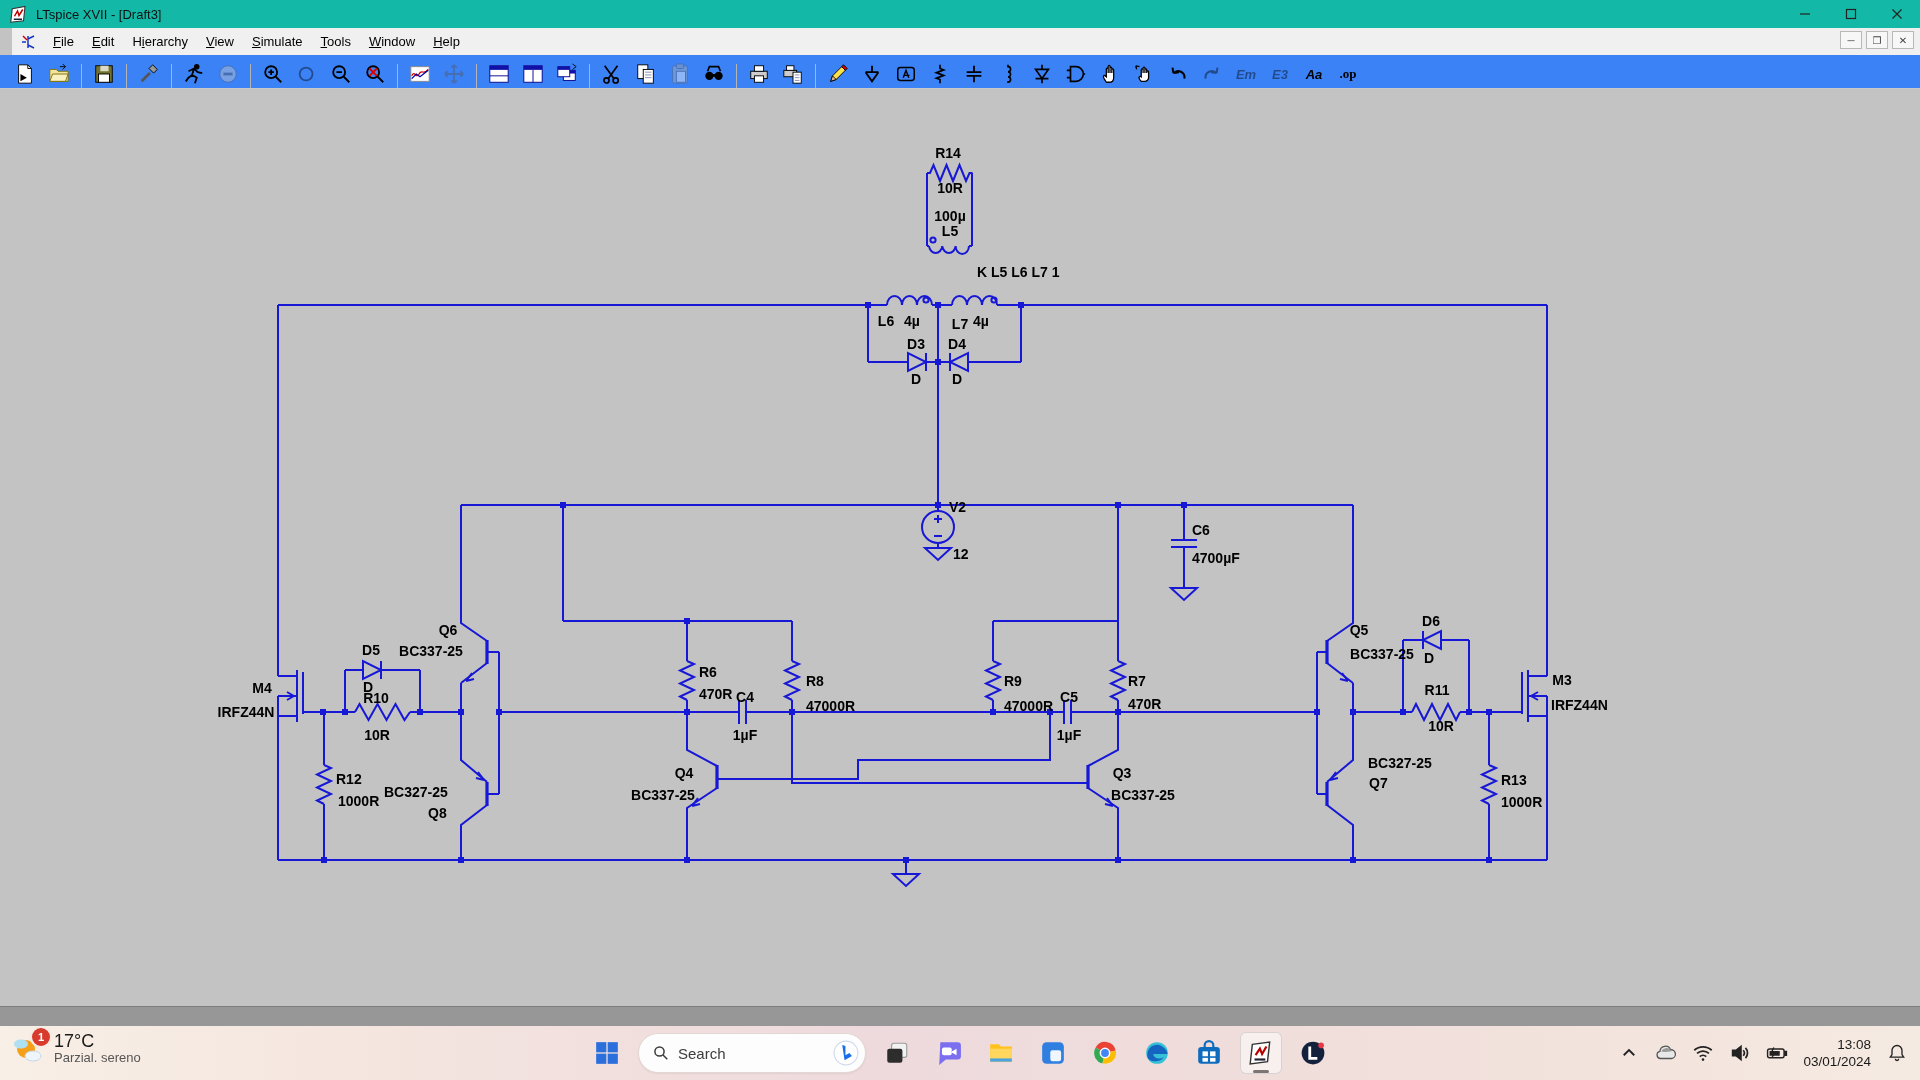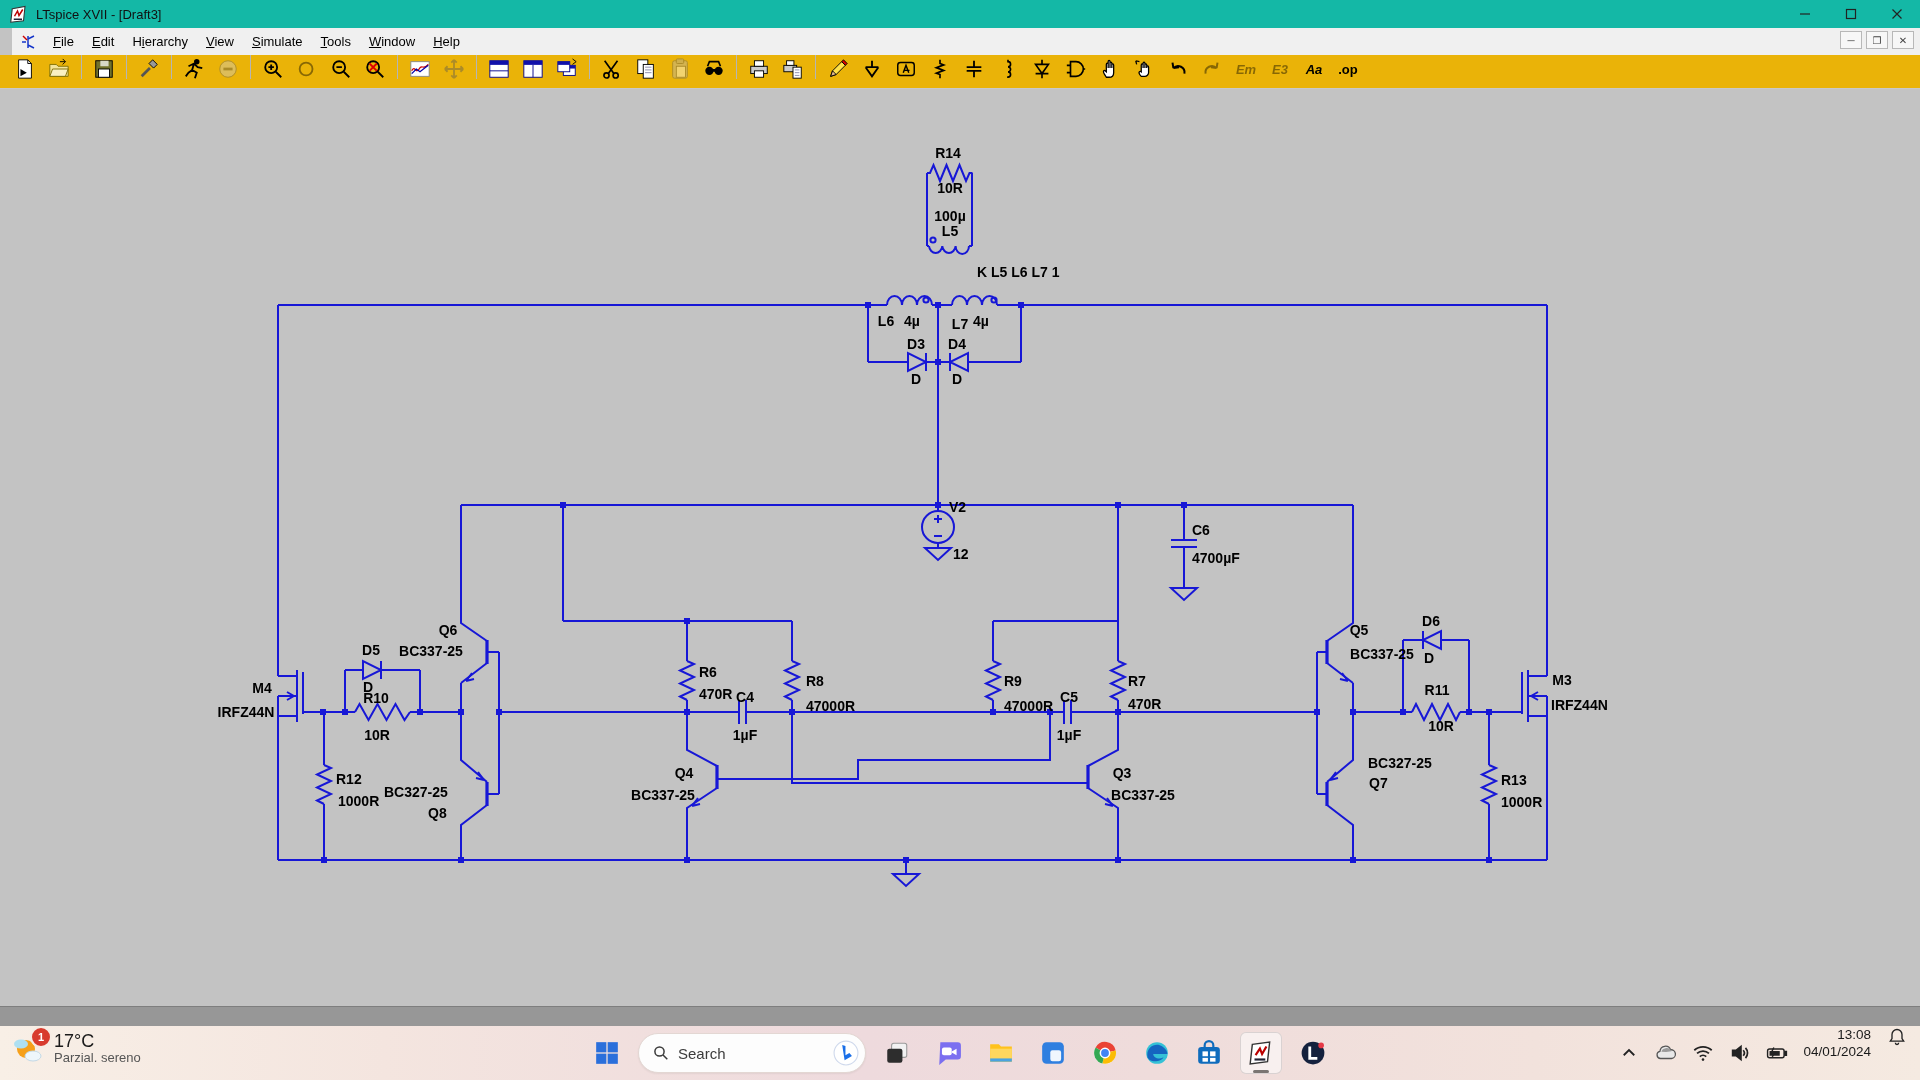--- a/index.html
+++ b/index.html
@@ -12,28 +12,28 @@
   .wincontrols{position:absolute;right:0;top:0;height:28px;display:flex;}
   .wbtn{width:46px;height:28px;display:flex;align-items:center;justify-content:center;background:transparent;border:0;}
   .menubar{position:absolute;left:0;top:28px;width:1920px;height:27px;background:#f0f0f0;
     display:flex;align-items:center;z-index:30;border-bottom:1px solid #e2e2e2;margin-left:12px;}
   .menubar .micon{width:16px;height:16px;margin:0 8px 0 8px;}
   .menu-item{font-size:13px;color:#000;padding:4px 9px;}
   .menu-item u{text-decoration:underline;}
   .mdicontrols{position:absolute;right:6px;top:31px;display:flex;gap:4px;z-index:31;}
   .mdibtn{width:22px;height:18px;border:1px solid #b8b8b8;background:#f7f7f7;font-size:10px;
     color:#444;display:flex;align-items:center;justify-content:center;padding:0;}
-  .toolbar{position:absolute;left:0;top:55px;width:1920px;height:34px;background:#eab308;
-    border-bottom:1px solid #c9c9c9;display:flex;align-items:flex-start;padding-left:8px;box-sizing:border-box;z-index:30;}
+  .toolbar{position:absolute;left:0;top:55px;width:1920px;height:34px;background:#3b82f6;
+    border-bottom:1px solid #c9c9c9;display:flex;align-items:flex-end;padding-left:8px;box-sizing:border-box;z-index:30;}
   .tb-btn{width:30px;height:28px;border:0;background:transparent;display:flex;align-items:center;justify-content:center;padding:0;margin:0 2px;}
   .tb-btn svg{width:22px;height:22px;}
   .tb-btn.disabled{opacity:.42;filter:grayscale(1);}
   .tb-sep{width:1px;height:24px;background:#b5b5b5;margin:0 5px;}
   .tb-txt{font-size:13px;font-weight:bold;color:#000;font-style:italic;}
-  .tb-txt.plain{font-style:normal;}
+  .tb-txt.plain{font-style:normal;font-family:Liberation Serif, serif;}
   
   #schsvg{position:absolute;left:0;top:0;z-index:1;}
   .wire{stroke:#1717d6;stroke-width:2;fill:none;}
   .bar{stroke:#1717d6;stroke-width:3.2;fill:none;}
   .node{fill:#1717d6;}
   .slabel{fill:#000;font-family:"Liberation Sans",sans-serif;font-size:14px;font-weight:700;}
   .statusbar{position:absolute;left:0;top:1006px;width:1920px;height:20px;background:#979797;
     border-top:1px solid #7e7e7e;z-index:20;}
   
   .taskbar{position:absolute;left:0;top:1026px;width:1920px;height:54px;z-index:40;
@@ -46,21 +46,21 @@
   .wcond{font-size:13px;color:#555;line-height:16px;}
   .centericons{position:absolute;left:0;top:0;width:1920px;height:54px;display:flex;align-items:center;justify-content:center;gap:10px;}
   .tb-app{position:relative;width:42px;height:42px;border-radius:6px;display:flex;align-items:center;justify-content:center;}
   .tb-app svg{width:26px;height:26px;}
   .tb-app.active{background:rgba(255,255,255,.55);box-shadow:inset 0 0 0 1px rgba(0,0,0,.12);}
   .tb-app.active .indic{position:absolute;bottom:1px;left:50%;transform:translateX(-50%);
     width:16px;height:3px;border-radius:2px;background:#7a7572;}
   .searchbox{width:228px;height:40px;background:#fdfdfd;border:1px solid #e3d7d3;border-radius:20px;
     display:flex;align-items:center;padding:0 6px 0 14px;box-sizing:border-box;gap:9px;box-shadow:0 1px 2px rgba(0,0,0,.06);}
   .searchbox .stext{font-size:15px;color:#3c3c3c;flex:1;}
-  .tray{position:absolute;right:0;top:0;height:54px;display:flex;gap:15px;padding-right:12px;}
+  .tray{position:absolute;right:0;top:0;height:54px;display:flex;align-items:center;gap:15px;padding-right:12px;}
   .trayic{width:22px;height:22px;display:flex;align-items:center;justify-content:center;}
   .clock{text-align:right;font-size:13.5px;color:#1a1a1a;line-height:17px;}
 </style>
 </head>
 <body>
 
 <svg id="schsvg" width="1920" height="1080" viewBox="0 0 1920 1080">
   <g class="wire">
 
     <path d="M927,173 V246 M972,173 V246"></path>
@@ -667,21 +667,21 @@
           <svg width="26" height="22" viewBox="0 0 28 24" fill="none" stroke="#222" stroke-width="1.8">
             <rect x="2" y="7" width="21" height="11" rx="2.5"></rect>
             <path d="M24 10v5h2v-5z" fill="#222"></path>
             <rect x="4.5" y="9.5" width="13" height="6" fill="#222" stroke="none"></rect>
             <path d="M10 5l-3 6h4l-3 6" stroke="#222" fill="none"></path>
           </svg>
         </div>
       </div>
     <div class="clock">
       <div>13:08</div>
-      <div>04/01/2024</div>
+      <div>03/01/2024</div>
     </div>
     <div class="trayic">
       <svg width="20" height="20" viewBox="0 0 24 24">
         <path d="M12 3a6 6 0 0 1 6 6v5l2 3H4l2-3V9a6 6 0 0 1 6-6z" fill="none" stroke="#222" stroke-width="1.6"></path>
         <path d="M10 19a2 2 0 0 0 4 0" fill="none" stroke="#222" stroke-width="1.6"></path>
       </svg>
     </div>
   </div>
 </div>
 

